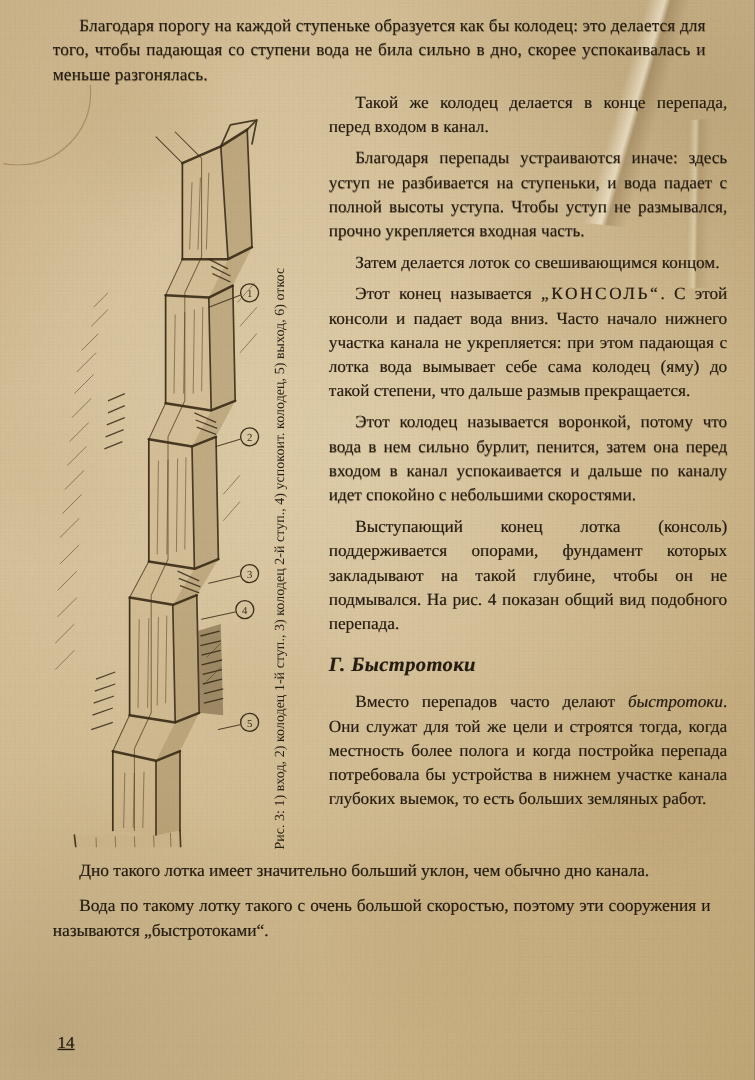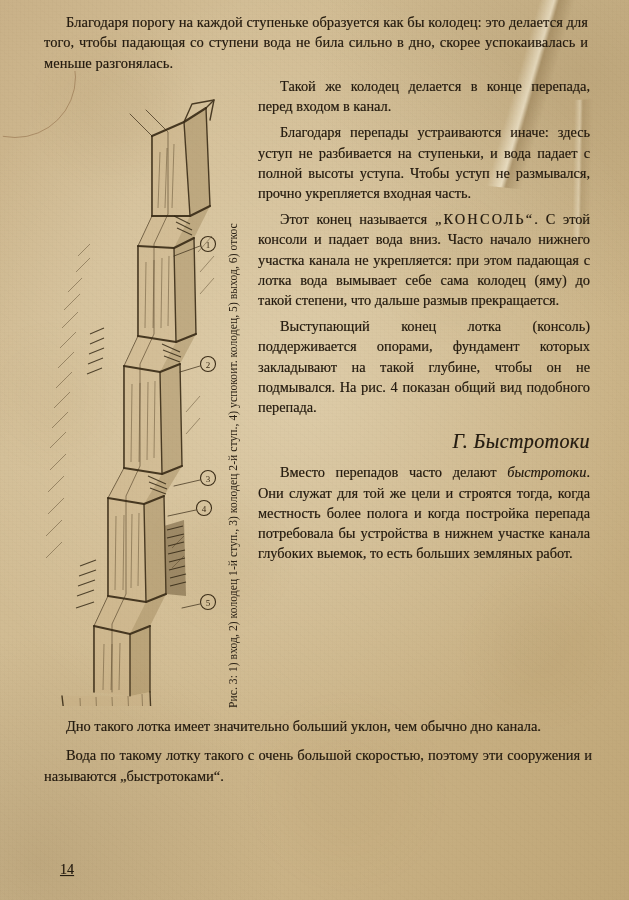--- a/index.html
+++ b/index.html
@@ -81,34 +81,35 @@
   }
   .txt-bottom {
     position: absolute;
     left: 44px; top: 716px; width: 548px;
     font-size: 14.4px;
     line-height: 20.3px;
     text-align: justify;
   }
   .col-right {
     position: absolute;
-    left: 258px; top: 76px; width: 332px;
+    left: 274px; top: 76px; width: 332px;
     font-size: 14.3px;
     line-height: 20.2px;
     text-align: justify;
   }
   p { margin: 0 0 6px 0; text-indent: 22px; }
   p.tight { margin-bottom: 9px; }
   .heading {
-    text-align: right;
+    text-align: left;
     font-style: italic;
-    font-size: 20px;
+    font-size: 17px;
     text-indent: 0;
     margin: 14px 0 11px 0;
     letter-spacing: .4px;
+    font-weight: bold;
   }
   .ital { font-style: italic; }
   .spaced { letter-spacing: 2.2px; }
 
   
   .ink {
     color: #241c12;
     text-shadow: 0.35px 0.25px 0 rgba(60,42,20,0.42), -0.3px 0.2px 0 rgba(70,50,25,0.20);
   }
 
@@ -128,21 +129,21 @@
     white-space: nowrap;
     font-size: 11.6px;
     letter-spacing: .05px;
     font-family: "Liberation Serif", "DejaVu Serif", serif;
     color: #2a2115;
   }
 
   
   .page-number {
     position: absolute;
-    left: 60px; bottom: 22px;
+    left: 48px; bottom: 22px;
     font-size: 14px;
     text-decoration: underline;
   }
 
   
   .figure {
     position: absolute;
     left: 34px; top: 96px;
     width: 190px; height: 610px;
   }
@@ -358,23 +359,25 @@
     </svg>
   </div>
 
   <div class="fig-caption">
     <span>Рис. 3: 1) вход, 2) колодец 1-й ступ., 3) колодец 2-й ступ., 4) успокоит. колодец, 5) выход, 6) откос</span>
   </div>
 
   <div class="col-right ink">
     <p>Такой же колодец делается в конце перепада, перед входом в канал.</p>
     <p>Благодаря перепады устраиваются иначе: здесь уступ не разбивается на ступеньки, и вода падает с полной высоты уступа. Чтобы уступ не размывался, прочно укрепляется входная часть.</p>
+    <p>Затем делается лоток со свешивающимся концом.</p>
 
     <p><span>Этот конец называется </span><span class="spaced">„КОНСОЛЬ“</span><span>. С этой консоли и падает вода вниз. Часто начало нижнего участка канала не укрепляется: при этом падающая с лотка вода вымывает себе сама колодец (яму) до такой степени, что дальше размыв прекращается.</span></p>
 
+    <p>Этот колодец называется воронкой, потому что вода в нем сильно бурлит, пенится, затем она перед входом в канал успокаивается и дальше по каналу идет спокойно с небольшими скоростями.</p>
     <p>Выступающий конец лотка (консоль) поддерживается опорами, фундамент которых закладывают на такой глубине, чтобы он не подмывался. На рис. 4 показан общий вид подобного перепада.</p>
 
     <p class="heading">Г. Быстротоки</p>
 
     <p><span>Вместо перепадов часто делают </span><span class="ital">быстротоки</span><span>. Они служат для той же цели и строятся тогда, когда местность более полога и когда постройка перепада потребовала бы устройства в нижнем участке канала глубоких выемок, то есть больших земляных работ.</span></p>
   </div>
 
   <div class="txt-bottom ink">
     <p class="tight">Дно такого лотка имеет значительно больший уклон, чем обычно дно канала.</p>
     <p class="tight">Вода по такому лотку такого с очень большой скоростью, поэтому эти сооружения и называются „быстротоками“.</p>

